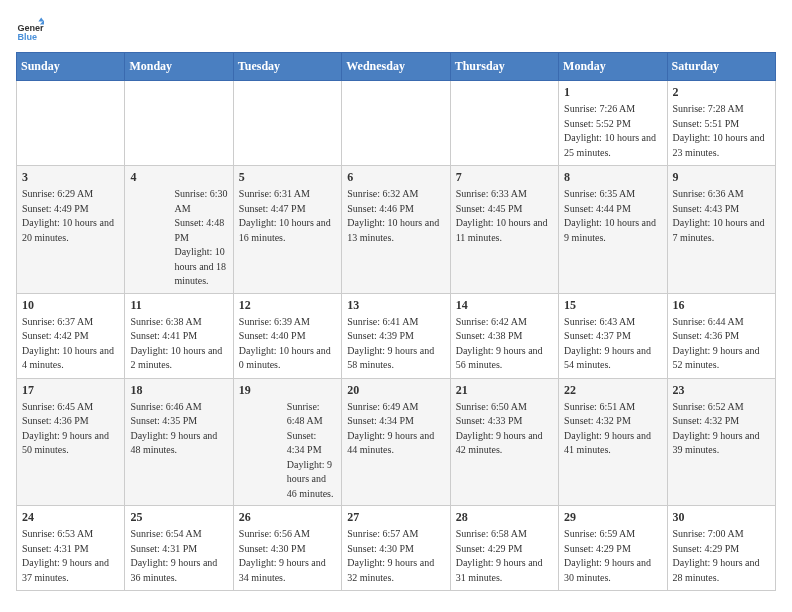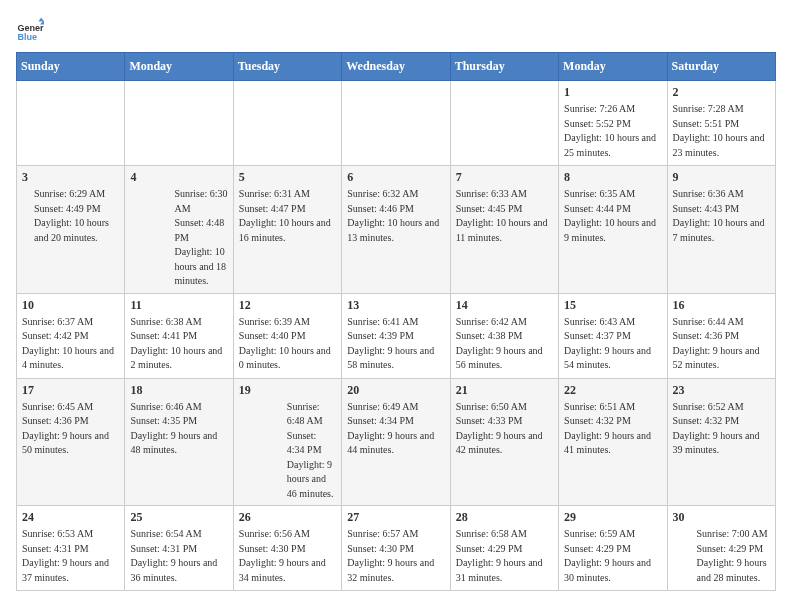--- a/index.html
+++ b/index.html
@@ -129,21 +129,21 @@
         <td>
           <span class="day-number">2</span>
           <div class="day-info" style="white-space: pre-line;">Sunrise: 7:28 AM
 Sunset: 5:51 PM
 Daylight: 10 hours and 23 minutes.</div>
         </td>
       </tr>
       <tr>
         <td>
           <span class="day-number">3</span>
-          <div class="day-info" style="white-space: pre-line; margin-left: 12px;">Sunrise: 6:29 AM
+          <div class="day-info" style="white-space: pre-line;">Sunrise: 6:29 AM
 Sunset: 4:49 PM
 Daylight: 10 hours and 20 minutes.</div>
         </td>
         <td>
           <span class="day-number">4</span>
           <div class="day-info" style="white-space: pre-line; margin-left: 44px;">Sunrise: 6:30 AM
 Sunset: 4:48 PM
 Daylight: 10 hours and 18 minutes.</div>
         </td>
         <td>
@@ -297,19 +297,19 @@
 Daylight: 9 hours and 31 minutes.</div>
         </td>
         <td>
           <span class="day-number">29</span>
           <div class="day-info" style="white-space: pre-line;">Sunrise: 6:59 AM
 Sunset: 4:29 PM
 Daylight: 9 hours and 30 minutes.</div>
         </td>
         <td>
           <span class="day-number">30</span>
-          <div class="day-info" style="white-space: pre-line; margin-left: 24px;">Sunrise: 7:00 AM
+          <div class="day-info" style="white-space: pre-line;">Sunrise: 7:00 AM
 Sunset: 4:29 PM
 Daylight: 9 hours and 28 minutes.</div>
         </td>
       </tr>
     </tbody>
 </table>
 
 </body></html>

